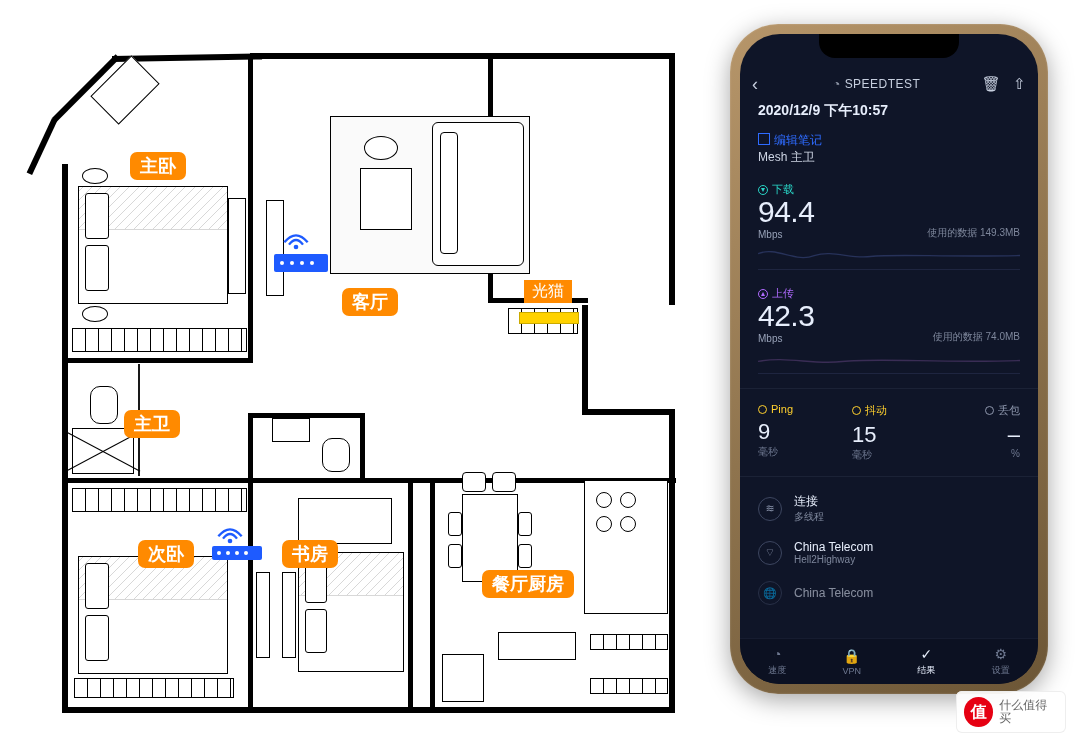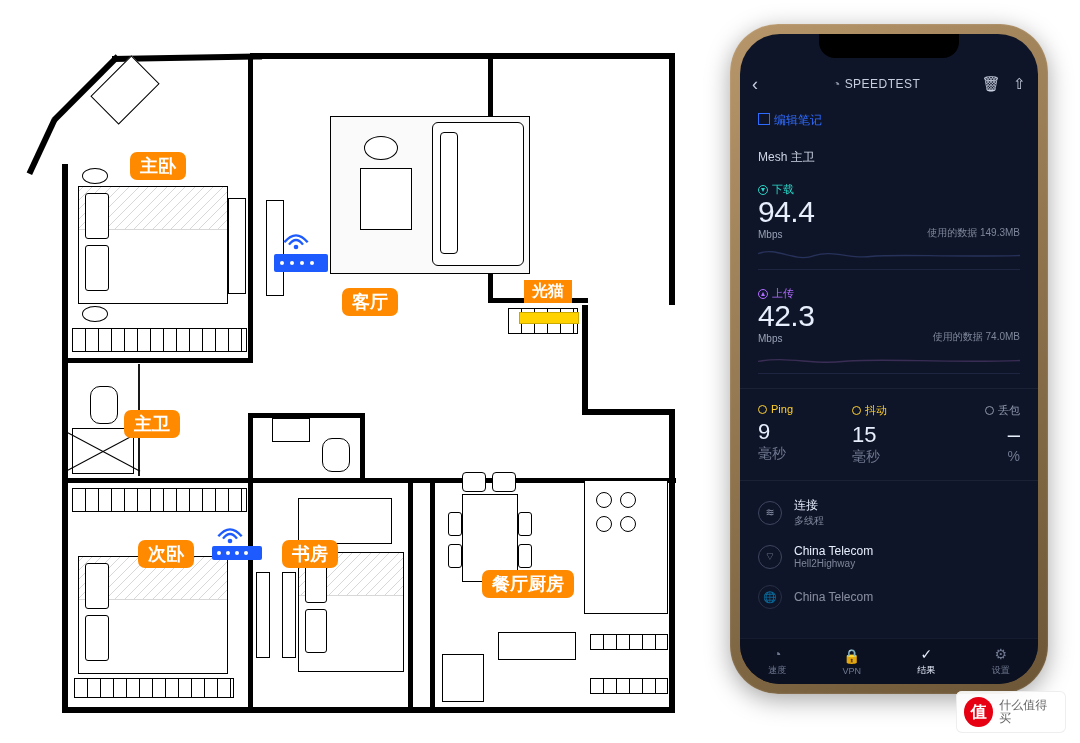--- a/index.html
+++ b/index.html
@@ -35,21 +35,21 @@
     font-weight: 600;
     padding: 2px 10px;
     border-radius: 7px;
     white-space: nowrap;
   }
   .modem-label {
     position: absolute;
     background: #ff8a00;
     color: #fff;
     font-size: 16px;
-    font-weight: 700;
+    font-weight: 400;
     padding: 1px 8px;
   }
   .modem-device {
     position: absolute;
     background: #ffd200;
     width: 60px;
     height: 12px;
     border: 1px solid #caaa00;
   }
   .router-device {
@@ -189,21 +189,21 @@
 
   .content {
     position:absolute;
     top:66px; left:0; right:0; bottom:46px;
     padding: 0 18px;
     overflow:hidden;
   }
   .timestamp { font-size:14px; font-weight:600; margin-top:2px;}
   .edit-note { color:#2e6bff; font-size:12px; margin-top:12px;}
   .edit-note::before { content:""; display:inline-block; width:10px;height:10px; border:1.3px solid #2e6bff; margin-right:4px; vertical-align:-1px;}
-  .network-name { font-size:12px; color:#cdd4e3; margin-top:20px;}
+  .network-name { font-size:12px; color:#cdd4e3; }
 
   .metric {
     margin-top: 16px;
   }
   .metric .label { font-size:11px; color:#6a2cff; display:flex; align-items:center; gap:4px;}
   .metric.up .label { color:#a963ff; }
   .metric .label .ring {
     width:10px;height:10px;border:1.3px solid currentColor;border-radius:50%;
     display:inline-flex;align-items:center;justify-content:center;
   }
@@ -224,21 +224,21 @@
 
   .hr { height:1px; background:#1b2236; margin:14px -18px 0;}
 
   .ping-row {
     display:flex; margin-top:14px; gap:20px;
   }
   .ping-col { flex:1; }
   .ping-col .lab { font-size:11px; color:#98a2b8; display:flex; align-items:center; gap:4px;}
   .ping-col .lab .ring { width:9px;height:9px;border:1.2px solid currentColor;border-radius:50%;}
   .ping-col .val { font-size:22px; font-weight:200; margin-top:4px;}
-  .ping-col .unit { font-size:14px; color:#6e7890;}
+  .ping-col .unit { font-size:10px; color:#6e7890;}
   .ping-col.right { text-align:right;}
 
   .info-row {
     display:flex; align-items:center; gap:12px; margin-top:16px;
   }
   .info-row .iconc {
     width:24px;height:24px;border:1.2px solid #3d4660;border-radius:50%;
     display:flex;align-items:center;justify-content:center;font-size:11px;color:#8b95ad;
   }
   .info-row .txt .t1 { font-size:12px; color:#e7eefc;}
@@ -434,20 +434,21 @@
         <span style="opacity:.7;">◔</span>
         <span>SPEEDTEST</span>
       </div>
       <div class="nav-actions">
         <span>🗑</span>
         <span>⇧</span>
       </div>
     </div>
 
     <div class="content">
+      <div class="timestamp">2020/12/9 下午10:57</div>
       <div class="edit-note">编辑笔记</div>
       <div class="network-name">Mesh 主卫</div>
 
       <div class="metric down">
         <div class="label" style="color:#29d3c5;">
           <span class="ring">
               <span class="arrow">▾</span>
             </span>
           <span>下载</span>
         </div>

